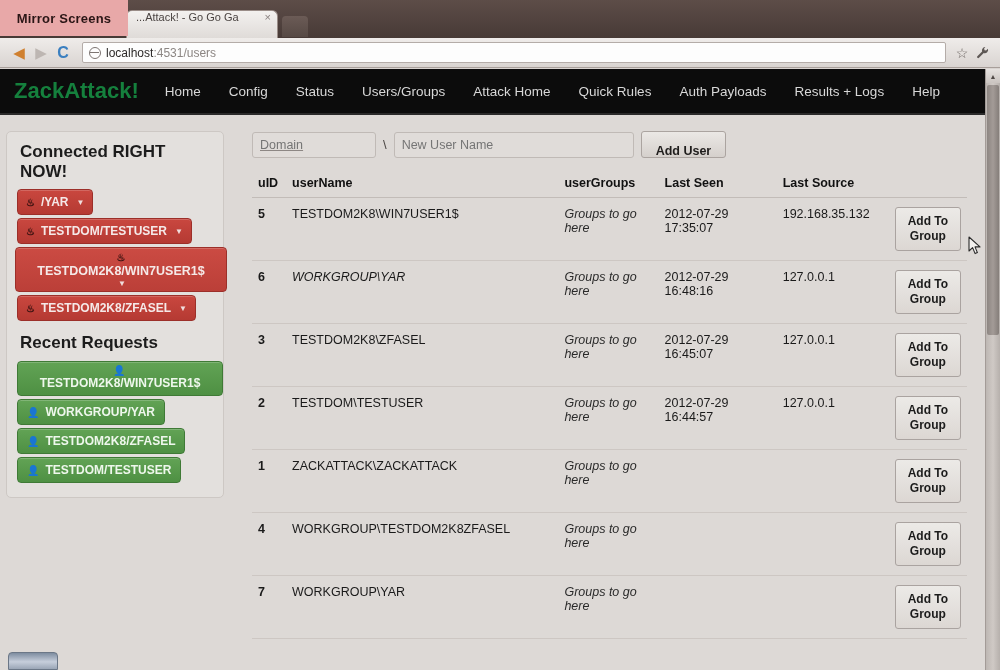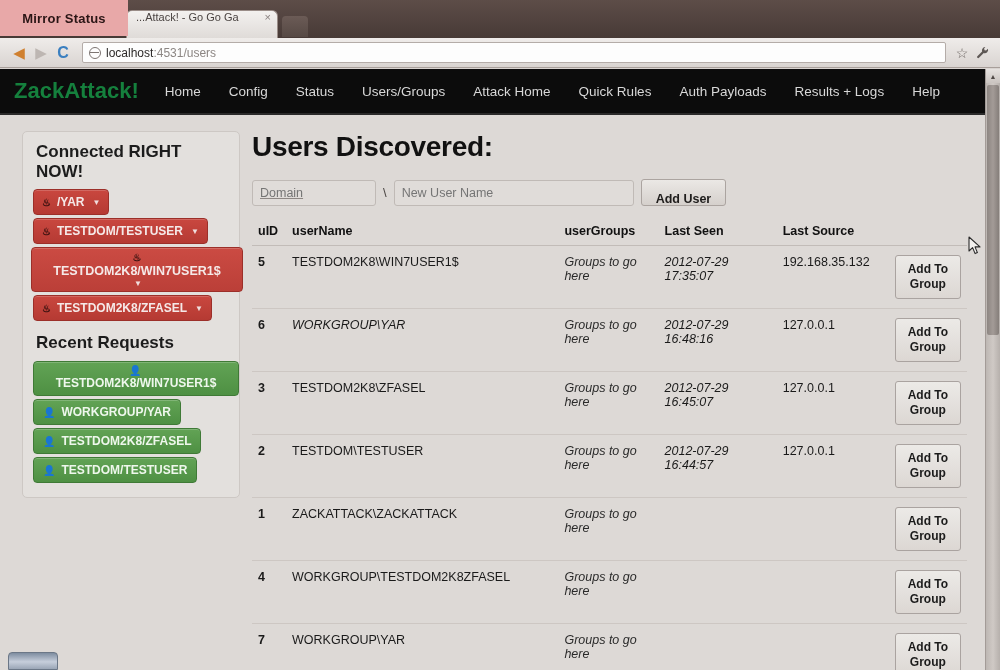--- a/index.html
+++ b/index.html
@@ -181,21 +181,21 @@
   .page-body {
     position: absolute;
     left: 0; top: 115px;
     width: 985px; height: 555px;
     background: #ddd9d6;
   }
 
   
   .sidebar {
     position: absolute;
-    left: 22px; top: 16px;
+    left: 6px; top: 16px;
     width: 218px;
     background: #e3e0dd;
     border: 1px solid #cdc8c4;
     border-radius: 5px;
     padding: 10px 10px 14px 10px;
   }
   .side-heading {
     font-size: 17px;
     font-weight: bold;
     color: #1c1c1c;
@@ -333,21 +333,21 @@
   .c-name   { width: 272px; }
   .c-groups { width: 100px; }
   .c-seen   { width: 118px; }
   .c-source { width: 112px; }
   .c-act    { width: 78px;  }
 
   td.uid { font-weight: bold; }
   td.uname { white-space: nowrap; }
   td.uname.it { font-style: italic; }
   td.ugroups { font-style: italic; color: #2a2a2a; }
-  td.useen   { font-style: italic; white-space: pre-line; margin-left: 39px; }
+  td.useen   { white-space: pre-line; margin-left: 39px; }
   td.usource { white-space: nowrap; }
 
   .btn-add-group {
     width: 66px;
     padding: 6px 2px;
     background: linear-gradient(180deg, #eceae7 0%, #dcd7d3 100%);
     border: 1px solid #aaa3a0;
     border-radius: 3px;
     font-family: "Liberation Sans", sans-serif;
     font-size: 12px;
@@ -408,21 +408,21 @@
 
   <div class="chrome-tabstrip">
     <div class="browser-tab">
       <span class="tab-title">...Attack! - Go Go Ga</span>
       <span class="tab-close">×</span>
     </div>
     <div class="tab-newtab"></div>
   </div>
 
   <div class="mirror-banner">
-    <span>Mirror Status</span>
+    <span>Mirror Screens</span>
   </div>
 
   <div class="chrome-toolbar">
     <div class="nav-btn back">◀</div>
     <div class="nav-btn fwd">▶</div>
     <div class="nav-btn reload">C</div>
 
     <div class="url-bar">
       <span class="url-globe"></span>
       <span class="url-text"><span>localhost</span><span class="dim">:4531/users</span></span>
@@ -501,21 +501,20 @@
         </div>
 
         <div class="req-btn">
           <span class="person">👤</span>
           <span class="label">TESTDOM/TESTUSER</span>
         </div>
       </div>
     </aside>
 
     <main class="main">
-      <h1 class="page-title">Users Discovered:</h1>
 
       <div class="add-form">
         <input class="inp domain" type="text" placeholder="Domain" style="">
         <span class="slash">\</span>
         <input class="inp username" type="text" placeholder="New User Name" style="">
         <button class="btn-add-user">Add User</button>
       </div>
 
       <table class="utable">
         <colgroup>

